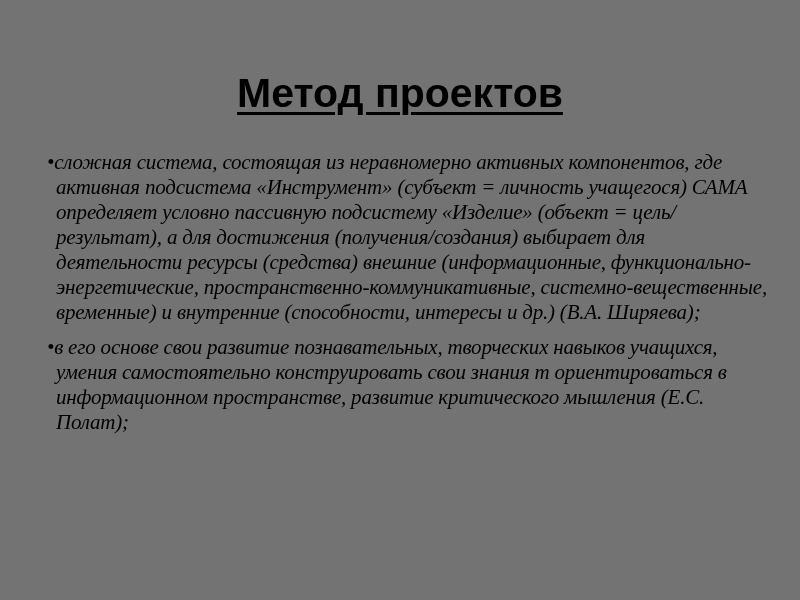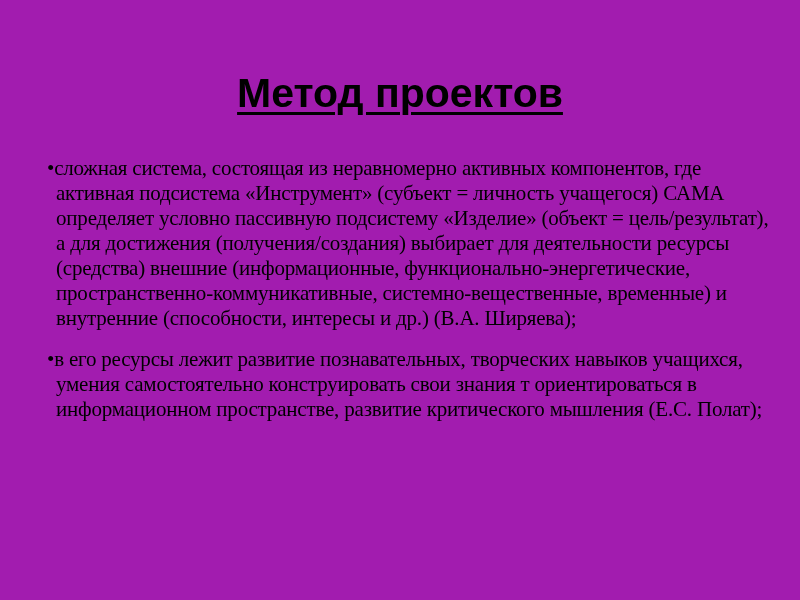--- a/index.html
+++ b/index.html
@@ -4,21 +4,21 @@
 <style>
   html, body {
     margin: 0;
     padding: 0;
     background: #ffffff;
   }
   .slide {
     position: relative;
     width: 800px;
     height: 600px;
-    background: #a21caf;
+    background: #737373;
     color: #000000;
     overflow: hidden;
   }
   .slide-title {
     position: absolute;
     top: 70px;
     left: 0;
     width: 100%;
     text-align: center;
     font-family: "Liberation Sans", sans-serif;
@@ -39,35 +39,36 @@
     left: 47px;
     width: 724px;
     font-family: "Liberation Serif", serif;
     font-size: 21px;
     line-height: 25px;
     letter-spacing: -0.2px;
   }
   .bullet-item {
     padding-left: 9px;
     text-indent: -9px;
-    margin: 16px 0 5px 0;
+    margin: 10px 0 5px 0;
+    font-style: italic;
   }
   .bullet-marker {
     display: inline;
   }
 </style>
 </head>
 <body>
 
 <div class="slide">
 
   <h1 class="slide-title"><span class="underlined">Метод проектов</span></h1>
 
   <div class="slide-body">
 
     <p class="bullet-item"><span class="bullet-marker">•</span><span>сложная система, состоящая из неравномерно активных компонентов, где активная подсистема «Инструмент» (субъект = личность учащегося) САМА определяет условно пассивную подсистему «Изделие» (объект = цель/результат), а для достижения (получения/создания) выбирает для деятельности ресурсы (средства) внешние (информационные, функционально-энергетические, пространственно-коммуникативные, системно-вещественные, временные) и внутренние (способности, интересы и др.) (В.А. Ширяева);</span></p>
 
-    <p class="bullet-item"><span class="bullet-marker">•</span><span>в его ресурсы лежит развитие познавательных, творческих навыков учащихся, умения самостоятельно конструировать свои знания т ориентироваться в информационном пространстве, развитие критического мышления (Е.С. Полат);</span></p>
+    <p class="bullet-item"><span class="bullet-marker">•</span><span>в его основе свои развитие познавательных, творческих навыков учащихся, умения самостоятельно конструировать свои знания т ориентироваться в информационном пространстве, развитие критического мышления (Е.С. Полат);</span></p>
 
 
   </div>
 
 </div>
 
 </body></html>

